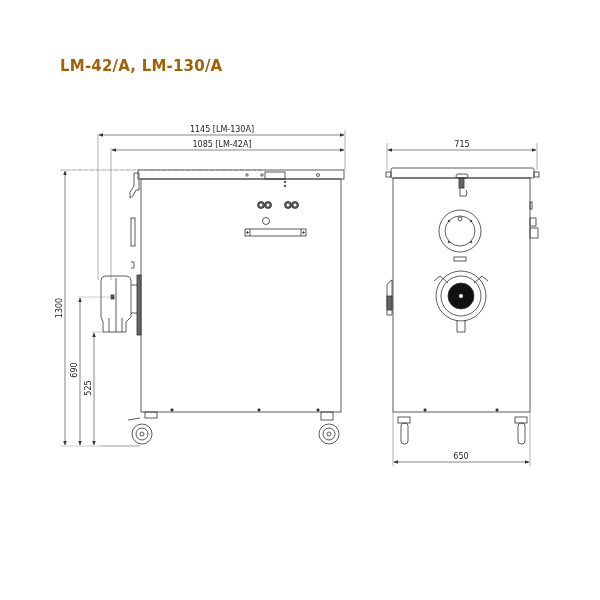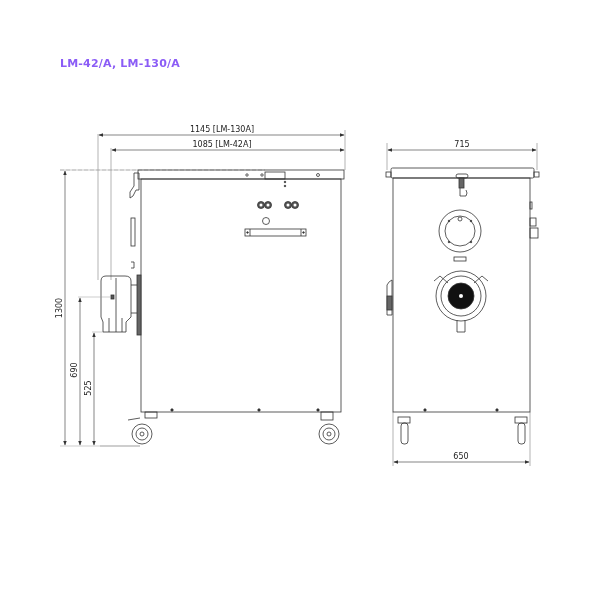--- a/index.html
+++ b/index.html
@@ -1,17 +1,17 @@
 <!DOCTYPE html>
 <html><head>
 <meta charset="utf-8">
 <style>
   html, body { margin:0; padding:0; background:#ffffff; }
   body { width:600px; height:600px; position:relative; overflow:hidden; font-family:"DejaVu Sans", sans-serif; }
-  .title { position:absolute; left:60px; top:57px; font-size:11px; font-weight:bold; color:#8b5cf6; letter-spacing:0.2px; }
+  .title { position:absolute; left:60px; top:57px; font-size:15px; font-weight:bold; color:#a16207; letter-spacing:0.2px; }
   svg { position:absolute; left:0; top:0; }
   .dim-text { font-family:"DejaVu Sans", sans-serif; font-size:8px; fill:#222; }
 </style>
 </head>
 <body>
 
 <div class="title">LM-42/A, LM-130/A</div>
 
 <svg width="600" height="600" viewBox="0 0 600 600">
   <defs>

